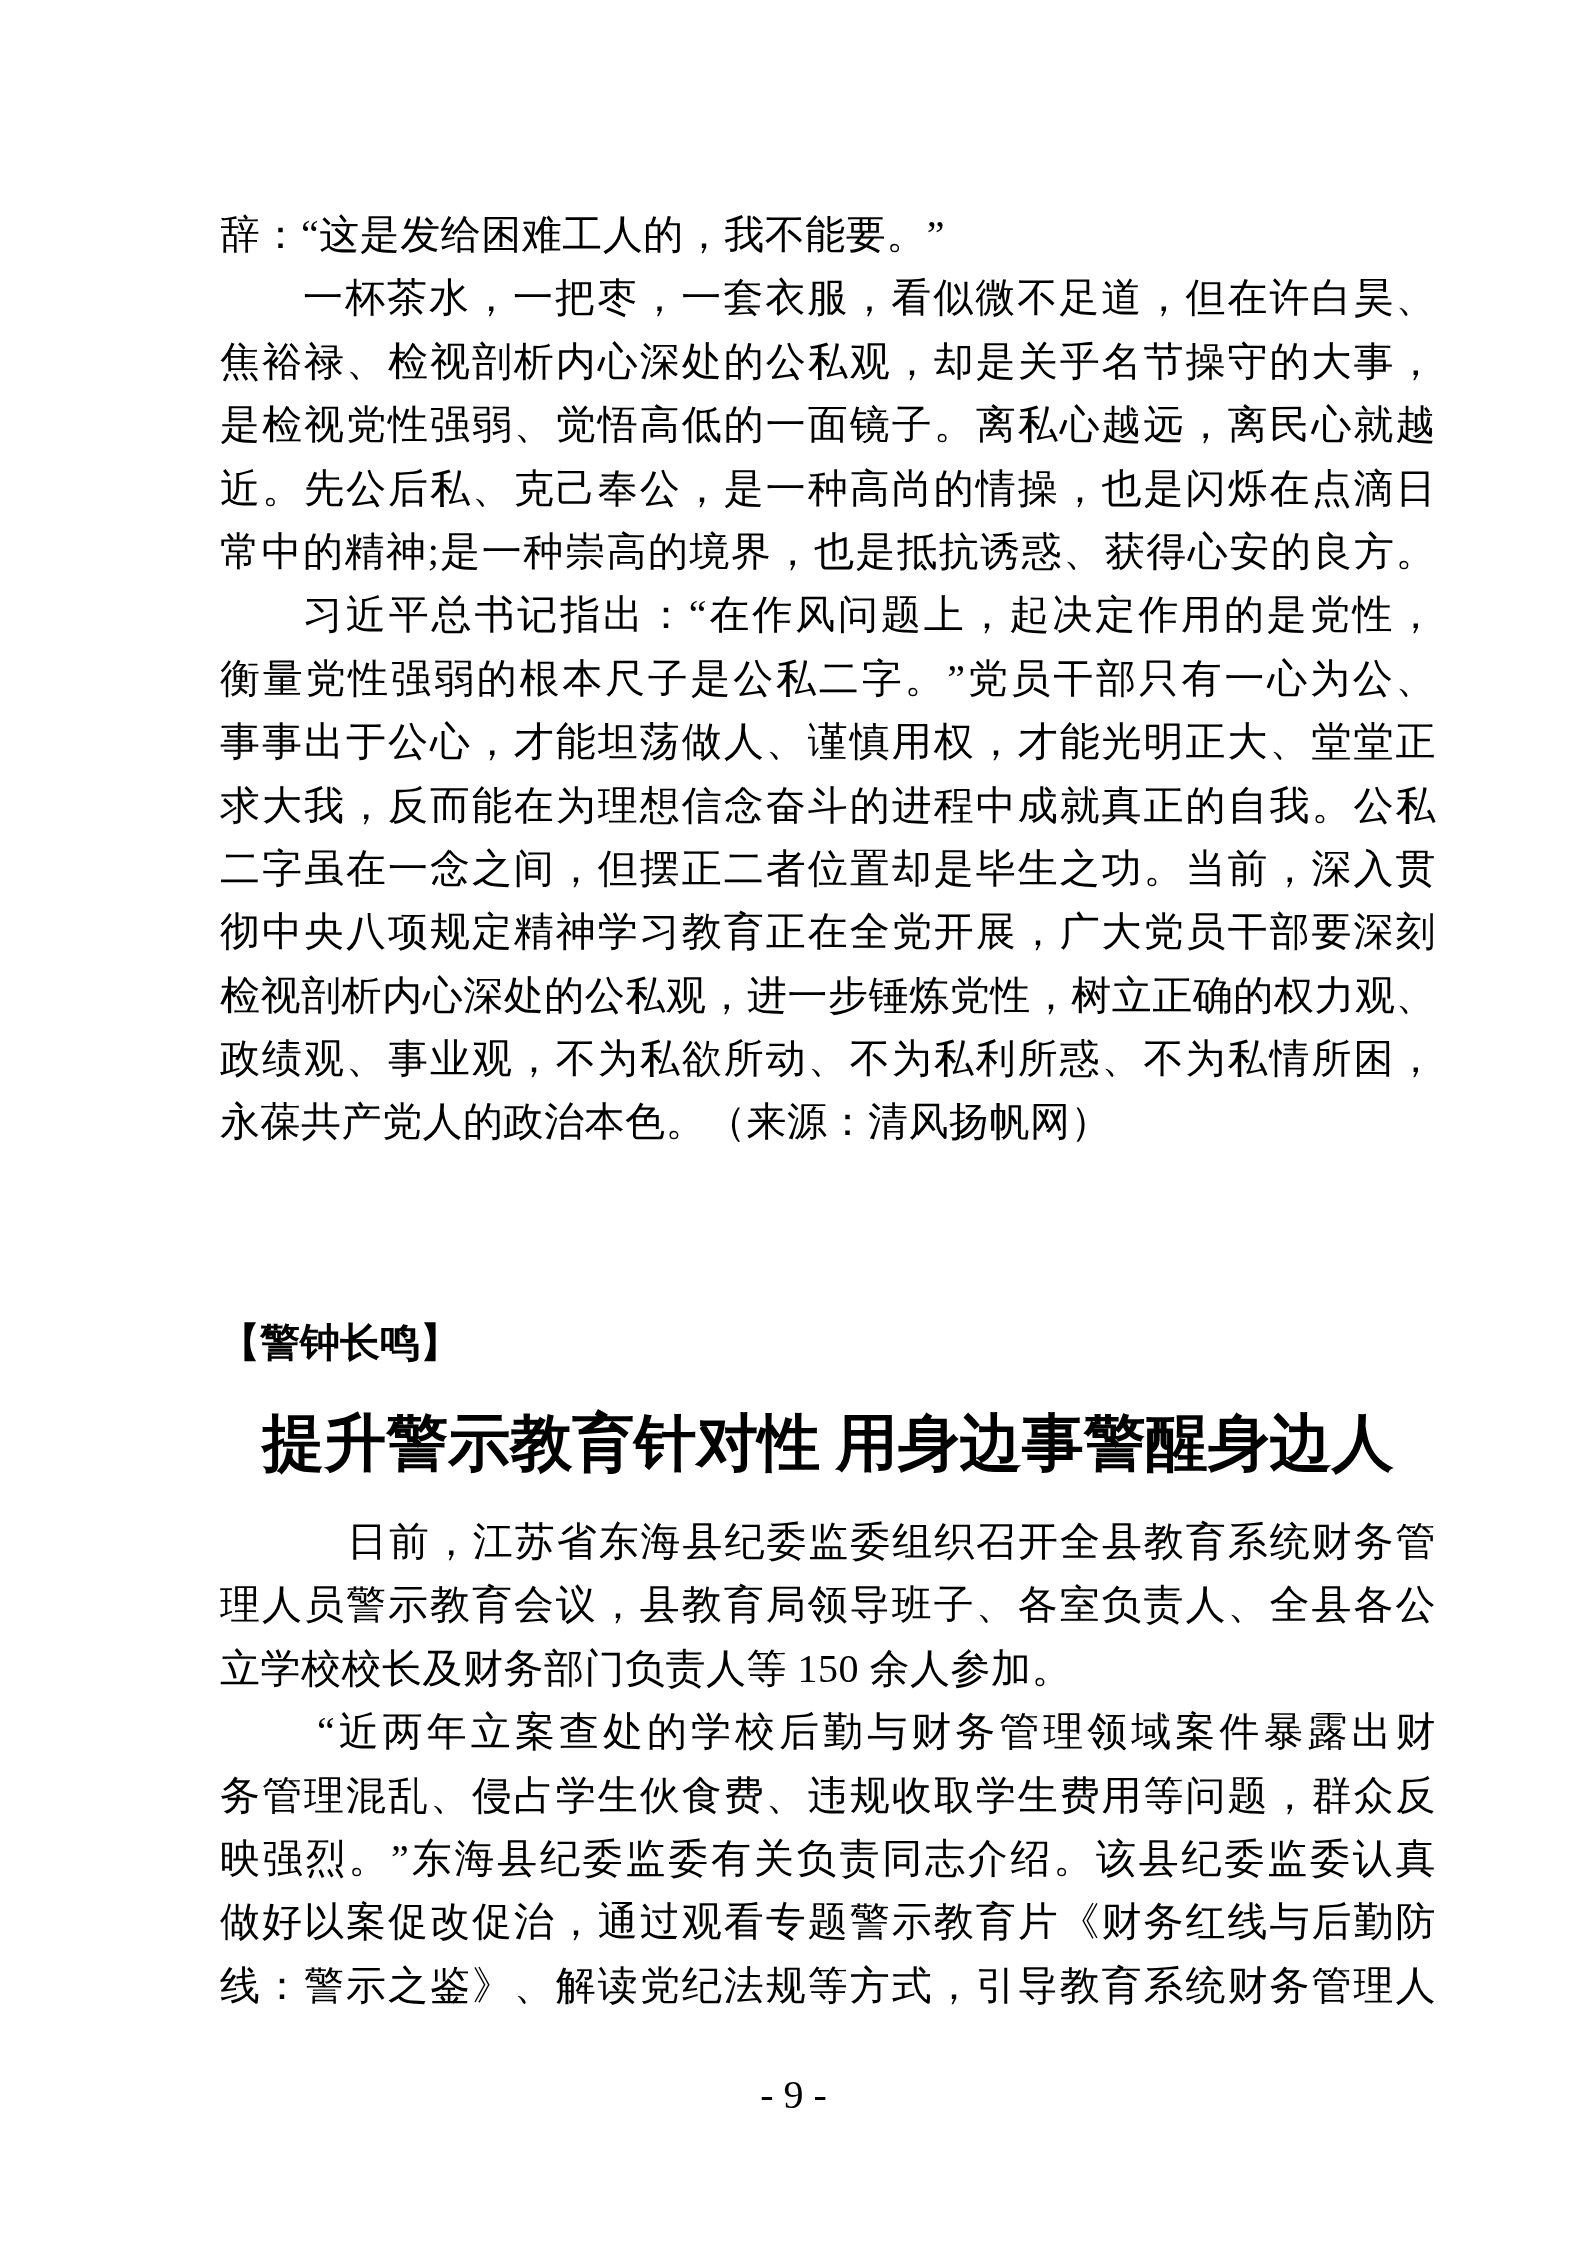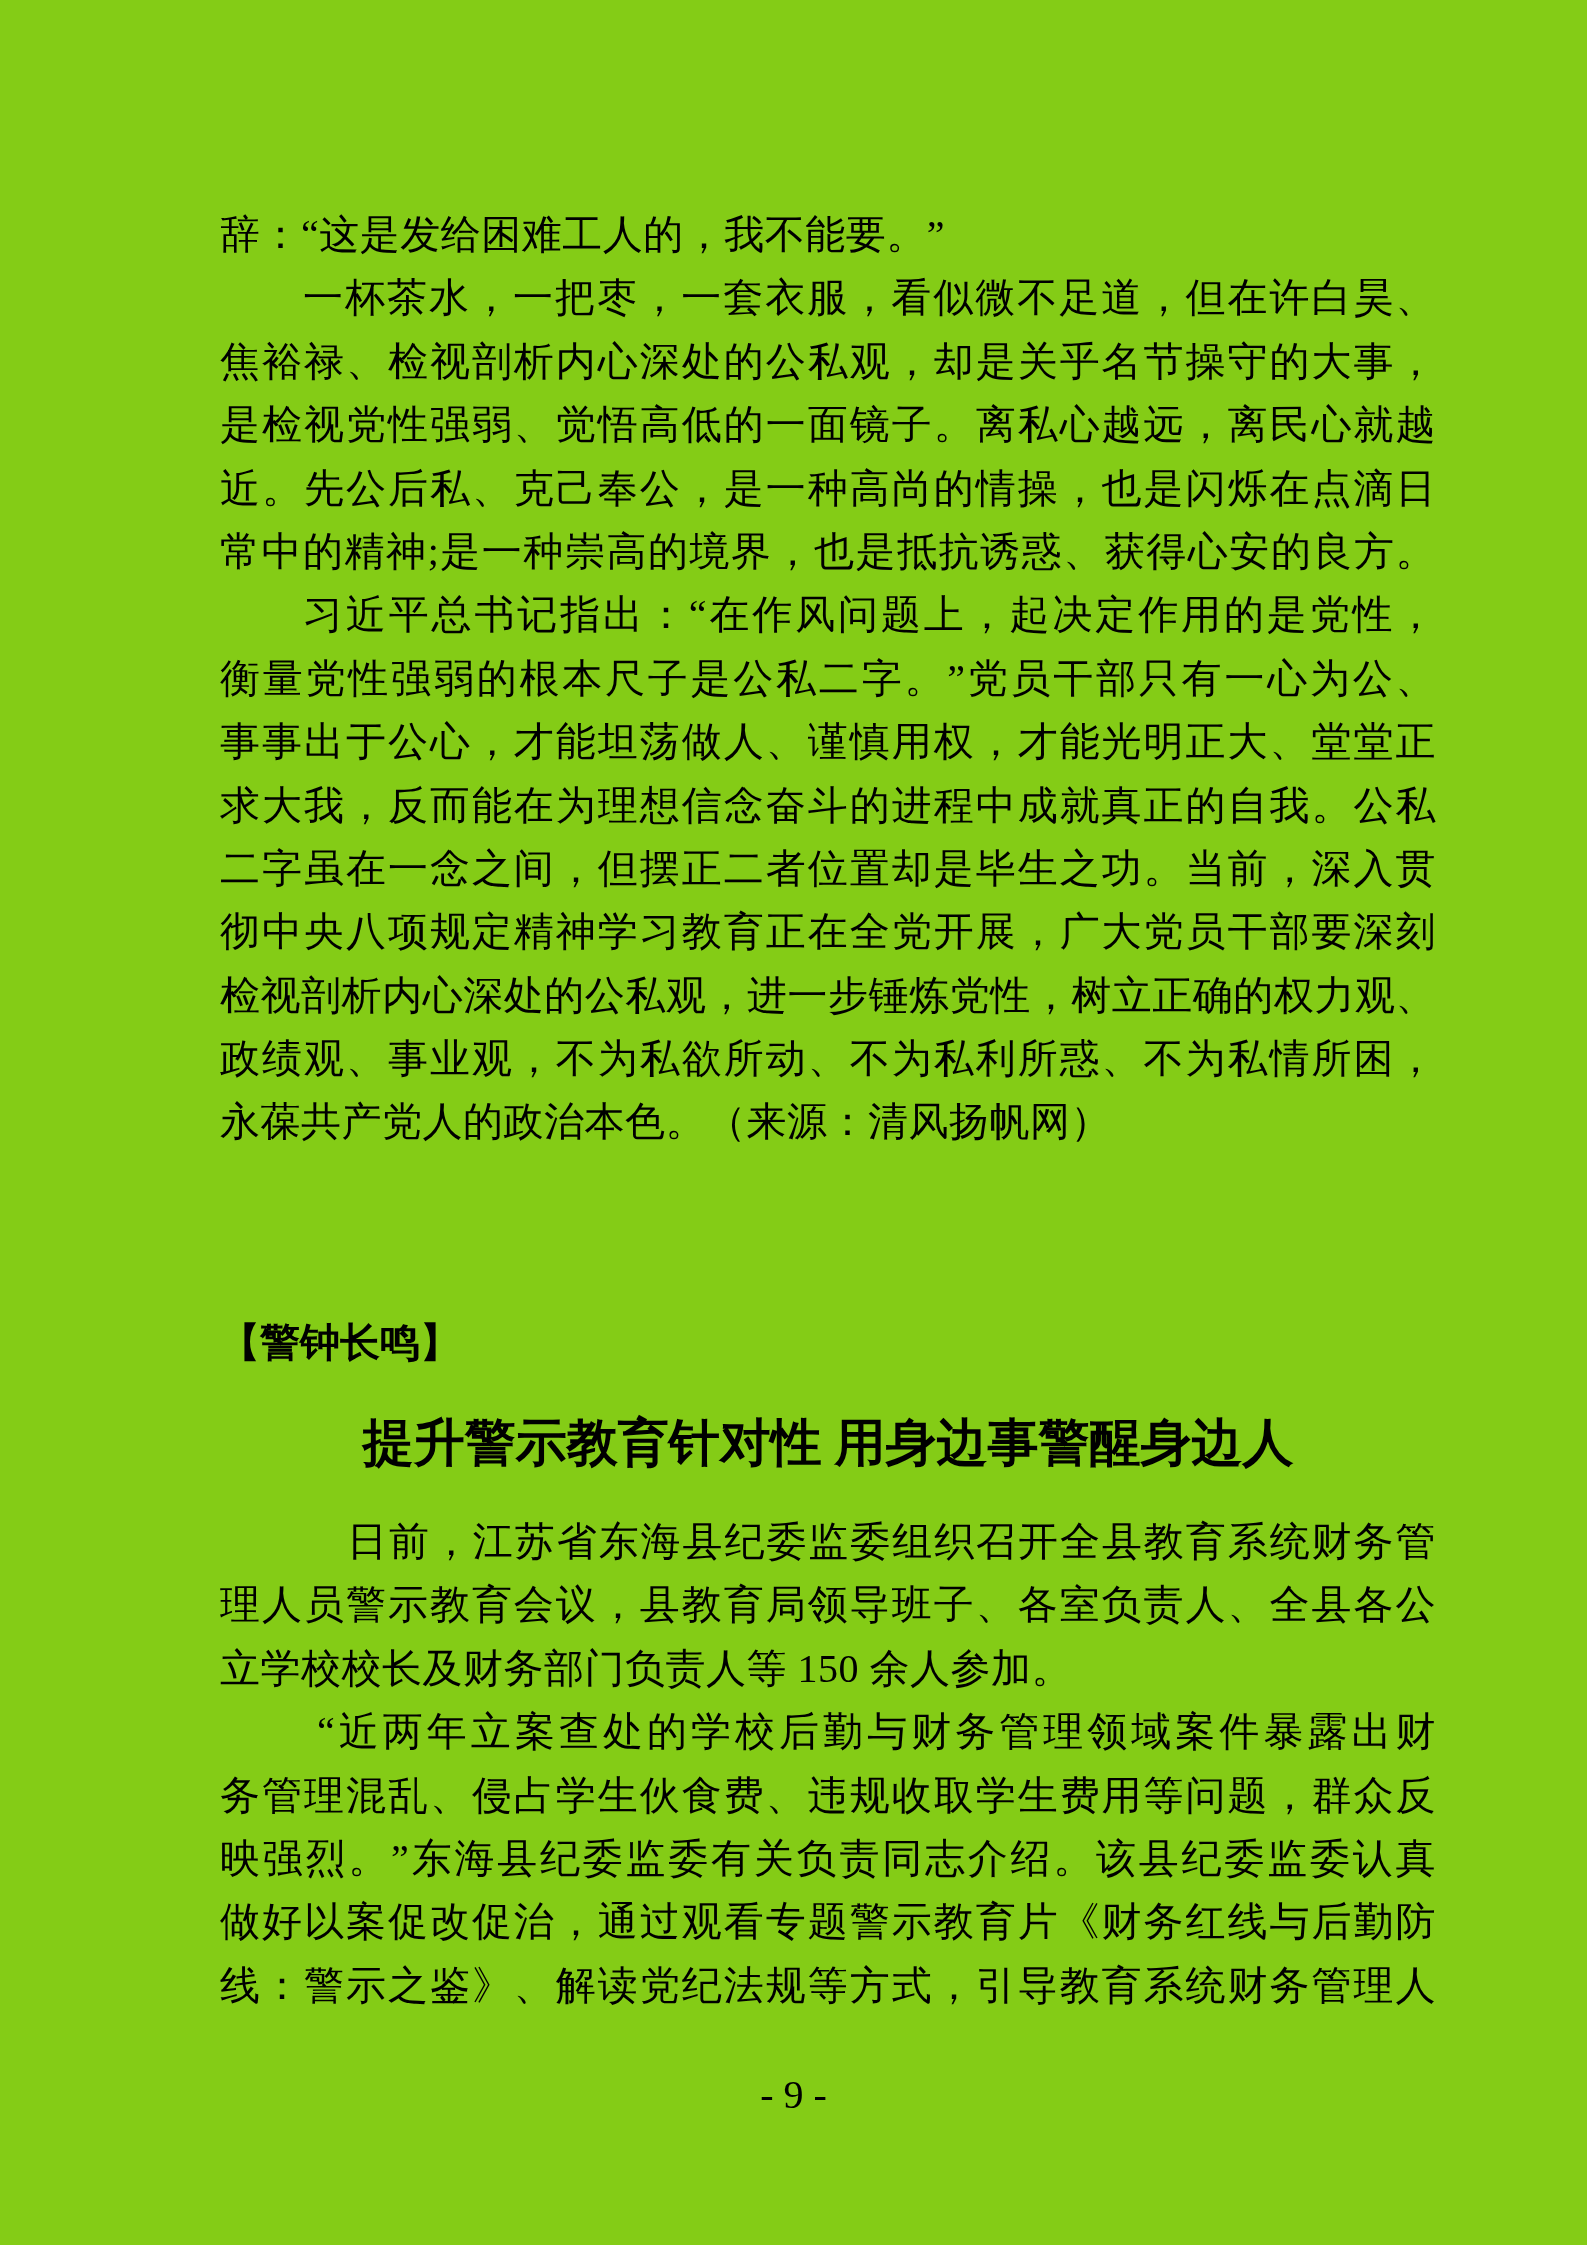--- a/index.html
+++ b/index.html
@@ -45,39 +45,39 @@
     font-size: 40px;
     line-height: 48px;
     font-weight: bold;
     margin-top: 30px;
   }
   .article-title {
     position: absolute;
     left: 220px;
     top: 1414px;
     width: 1216px;
-    font-size: 51px;
+    font-size: 62px;
     line-height: 58px;
     font-weight: bold;
     text-align: center;
   }
   .page-number {
     position: absolute;
     left: 0;
     top: 2072px;
     width: 1587px;
     text-align: center;
     font-size: 40px;
     line-height: 46px;
   }
 </style>
 </head>
 <body>
 
-<div class="page" style="background: #84cc16; color: rgb(0, 0, 0);">
+<div class="page" style="background: #ffffff; color: rgb(0, 0, 0);">
 
   <div class="text-block block-top">
       <div class="tline">辞：“这是发给困难工人的，我不能要。”</div>
       <div class="tline just" style="padding-left: 83px;">一杯茶水，一把枣，一套衣服，看似微不足道，但在许白昊、</div>
       <div class="tline just">焦裕禄、检视剖析内心深处的公私观，却是关乎名节操守的大事，</div>
       <div class="tline just">是检视党性强弱、觉悟高低的一面镜子。离私心越远，离民心就越</div>
       <div class="tline just">近。先公后私、克己奉公，是一种高尚的情操，也是闪烁在点滴日</div>
       <div class="tline just">常中的精神;是一种崇高的境界，也是抵抗诱惑、获得心安的良方。</div>
       <div class="tline just" style="padding-left: 83px;">习近平总书记指出：“在作风问题上，起决定作用的是党性，</div>
       <div class="tline just">衡量党性强弱的根本尺子是公私二字。”党员干部只有一心为公、</div>

